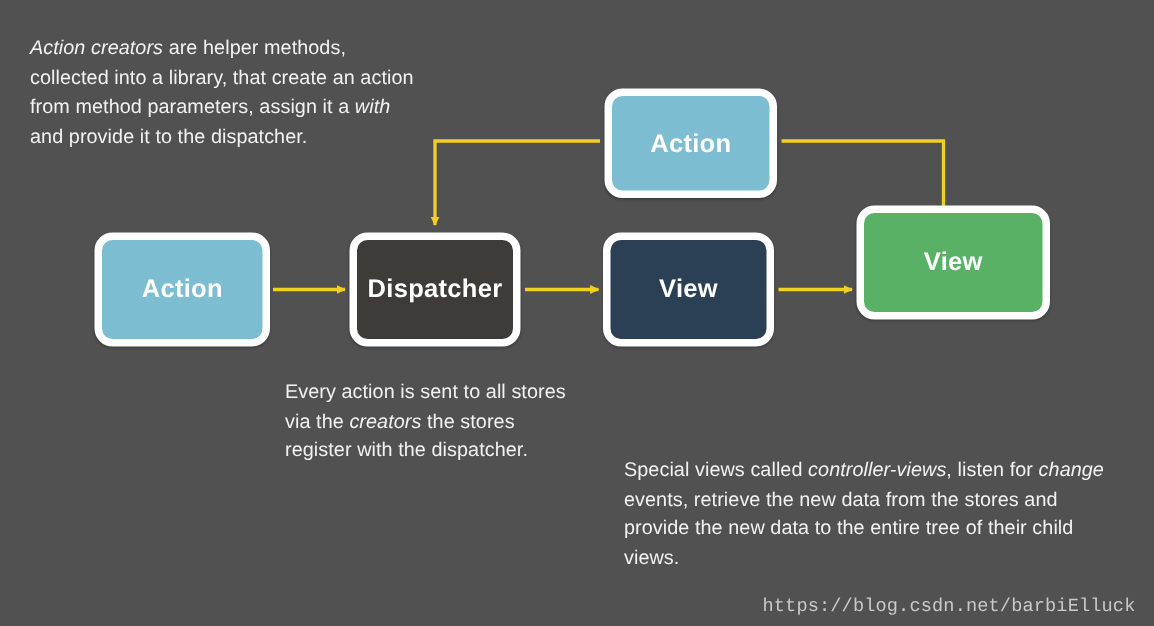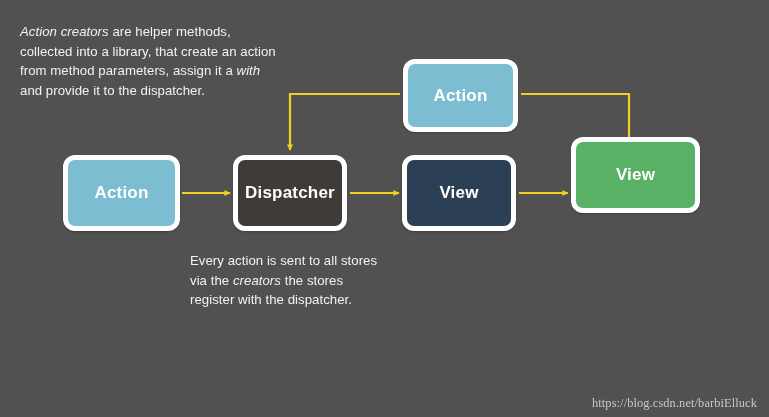--- a/index.html
+++ b/index.html
@@ -35,21 +35,21 @@
   #dispatch-text { left: 190px; top: 251px; width: 200px; }
   #store-text  { left: 416px; top: 251px; width: 335px; }
   #view-text   { left: 416px; top: 303px; width: 335px; }
 
   #watermark {
     position: absolute;
     right: 12px;
     bottom: 6px;
     color: #c9c9c9;
     font-size: 12.4px;
-    font-family: Liberation Serif, serif;
+    font-family: Liberation Mono, monospace;
     letter-spacing: 0.1px;
   }
 
   
   .node {
     position: absolute;
     box-sizing: border-box;
     border: 5px solid #ffffff;
     border-radius: 12px;
     display: flex;
@@ -120,16 +120,17 @@
 
   <div id="node-action-top" class="node">
     <span>Action</span>
   </div>
 
   <div id="intro-text" class="para"><em>Action creators</em> are helper methods, collected into a library, that create an action from method parameters, assign it a <em>with</em> and provide it to the dispatcher.</div>
 
   <div id="dispatch-text" class="para">Every action is sent to all stores via the <em>creators</em> the stores register with the dispatcher.</div>
 
 
+  <div id="view-text" class="para">Special views called <em>controller-views</em>, listen for <em>change</em> events, retrieve the new data from the stores and provide the new data to the entire tree of their child views.</div>
 
   <div id="watermark">https://blog.csdn.net/barbiElluck</div>
 
 </div>
 
 </body></html>

